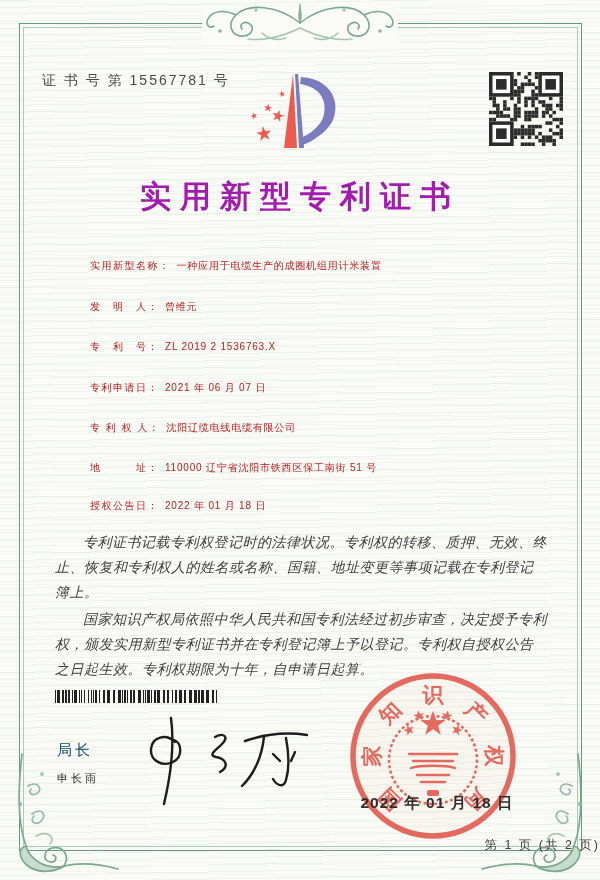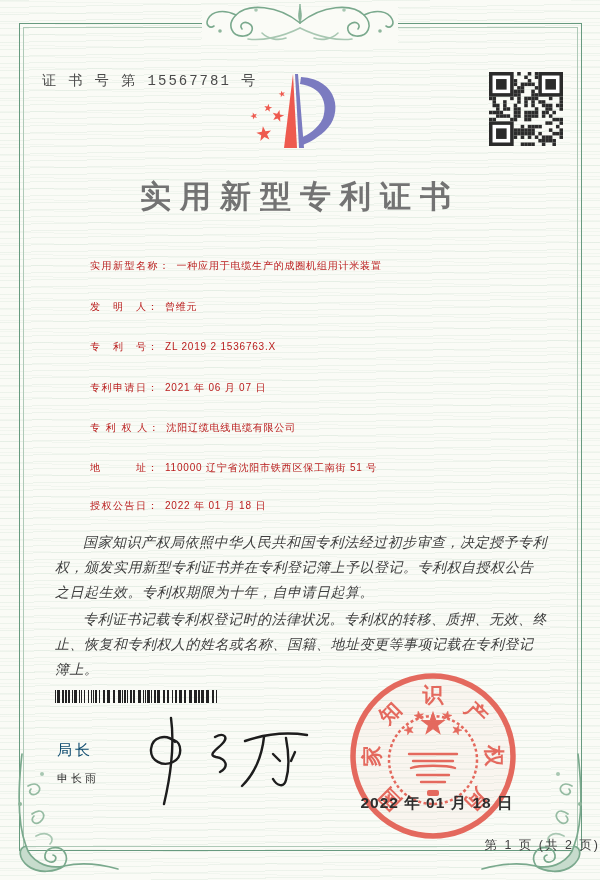--- a/index.html
+++ b/index.html
@@ -15,25 +15,25 @@
     background:
       repeating-linear-gradient(179deg, rgba(167,200,177,0.16) 0 1px, transparent 1px 7px),
       repeating-linear-gradient(181deg, rgba(167,200,177,0.10) 0 1px, transparent 1px 11px);
     pointer-events:none;
   }
   
   .frame-outer{position:absolute;left:19px;top:23px;right:18px;bottom:29px;border:1px solid #679a7f;}
   .frame-inner{position:absolute;left:23px;top:27px;right:22px;bottom:33px;border:1px solid #aec9b7;}
 
   .abs{position:absolute;}
-  .cert-number{left:42px;top:72px;font-size:14px;letter-spacing:2px;color:#4a4a4a;font-family:Liberation Mono, monospace;}
+  .cert-number{left:42px;top:72px;font-size:14px;letter-spacing:2px;color:#4a4a4a;}
   .title{
     left:0;right:0;top:176px;text-align:center;
     font-family:"Liberation Serif","DejaVu Serif",serif;
-    font-size:31px;font-weight:600;letter-spacing:9px;color:#737373;
+    font-size:31px;font-weight:600;letter-spacing:9px;color:#a21caf;
   }
   .field-row{left:58px;right:40px;font-size:10px;color:#b91c1c;margin-left:32px;}
   .field-row .lbl{letter-spacing:1.5px;}
   .field-row .val{letter-spacing:0.8px;margin-left:6px;}
   .grant-col2{position:absolute;left:252px;top:0;white-space:nowrap;}
   .paras{left:55px;width:492px;top:531px;
     font-family:"Liberation Serif","DejaVu Serif",serif;font-style:italic;
     font-size:14px;line-height:1.78;color:#3e3e3e;letter-spacing:0.5px;}
   .paras p{margin:0 0 2px 0;text-indent:2em;}
   .director-title{left:57px;top:741px;font-size:15px;letter-spacing:3px;color:#0c4a6e;}
@@ -289,22 +289,22 @@
   <span class="lbl">专 利 权 人：</span><span class="val">沈阳辽缆电线电缆有限公司</span>
 </div>
 <div class="abs field-row" style="top:461px">
   <span class="lbl">地　　　址：</span><span class="val">110000 辽宁省沈阳市铁西区保工南街 51 号</span>
 </div>
 <div class="abs field-row" style="top:499px">
   <span class="lbl">授权公告日：</span><span class="val">2022 年 01 月 18 日</span>
 </div>
 
 <div class="abs paras">
+  <p>专利证书记载专利权登记时的法律状况。专利权的转移、质押、无效、终止、恢复和专利权人的姓名或名称、国籍、地址变更等事项记载在专利登记簿上。</p>
   <p>国家知识产权局依照中华人民共和国专利法经过初步审查，决定授予专利权，颁发实用新型专利证书并在专利登记簿上予以登记。专利权自授权公告之日起生效。专利权期限为十年，自申请日起算。</p>
-  <p>专利证书记载专利权登记时的法律状况。专利权的转移、质押、无效、终止、恢复和专利权人的姓名或名称、国籍、地址变更等事项记载在专利登记簿上。</p>
 </div>
 
 <svg class="abs" style="left:55px;top:690px" width="162" height="13" viewBox="0 0 162 13" id="barcode">
     <rect x="0" y="0" width="1" height="13" fill="#222"></rect>
     <rect x="2" y="0" width="3" height="13" fill="#222"></rect>
     <rect x="7" y="0" width="2" height="13" fill="#222"></rect>
     <rect x="10" y="0" width="2" height="13" fill="#222"></rect>
     <rect x="13" y="0" width="2" height="13" fill="#222"></rect>
     <rect x="17" y="0" width="1" height="13" fill="#222"></rect>
     <rect x="19" y="0" width="3" height="13" fill="#222"></rect>

